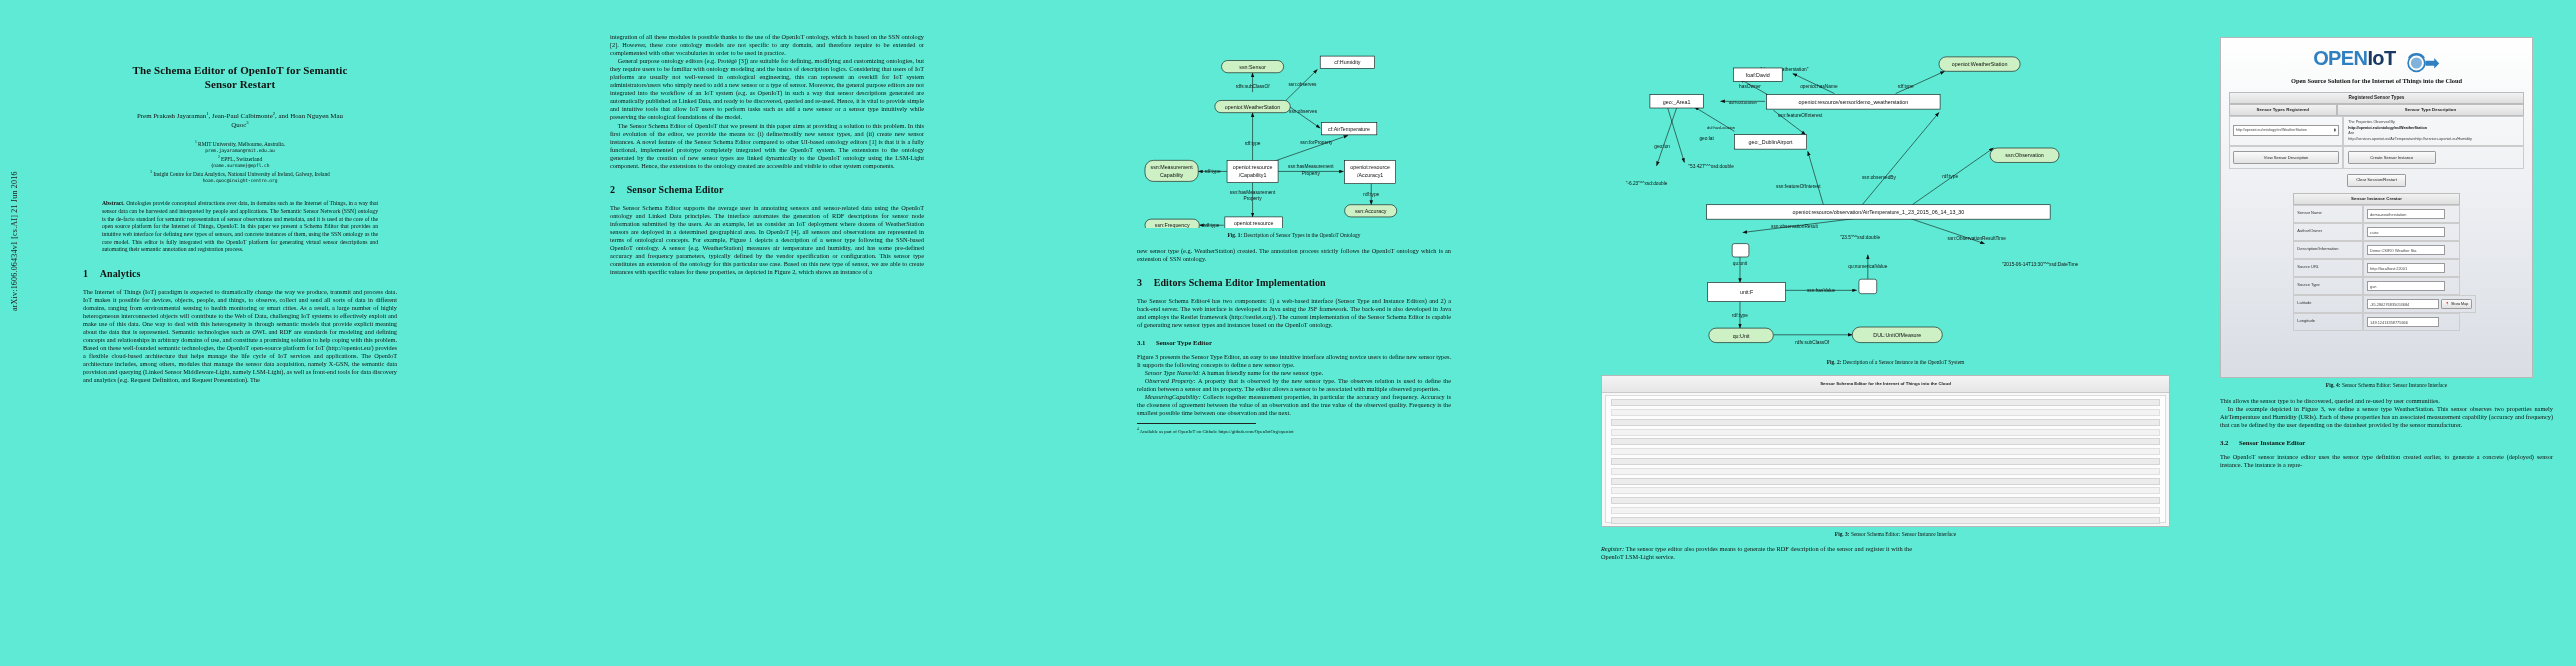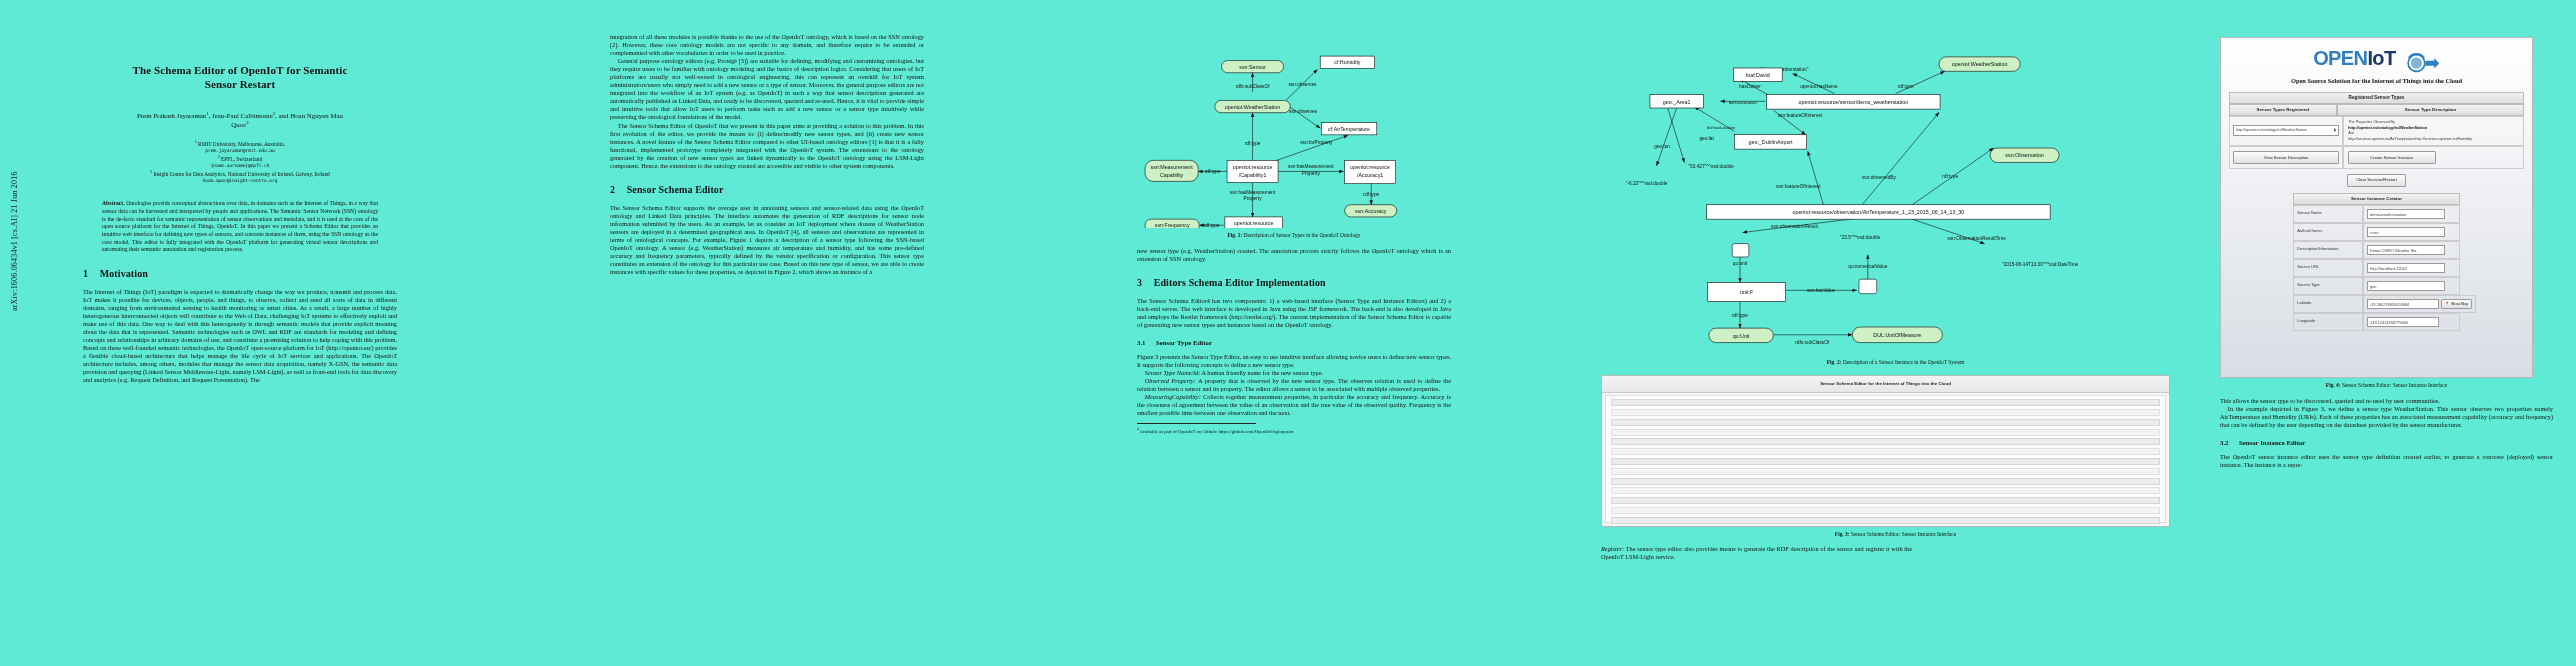--- a/index.html
+++ b/index.html
@@ -98,21 +98,21 @@
       <div><sup>3</sup>&nbsp;<span>Insight Centre for Data Analytics, National University of Ireland, Galway, Ireland</span></div>
       <div class="mono">hoan.quoc@insight-centre.org</div>
     </div>
 
     <div class="abstract">
       <b>Abstract.</b>
       <span>Ontologies provide conceptual abstractions over data, in domains such as the Internet of Things, in a way that sensor data can be harvested and interpreted by people and applications. The Semantic Sensor Network (SSN) ontology is the de-facto standard for semantic representation of sensor observations and metadata, and it is used at the core of the open source platform for the Internet of Things, OpenIoT. In this paper we present a Schema Editor that provides an intuitive web interface for defining new types of sensors, and concrete instances of them, using the SSN ontology as the core model. This editor is fully integrated with the OpenIoT platform for generating virtual sensor descriptions and automating their semantic annotation and registration process.</span>
     </div>
 
     <h2 class="sec">
-      <span class="num">1</span><span>Motivation</span>
+      <span class="num">1</span><span>Analytics</span>
     </h2>
 
     <p class="noind">The Internet of Things (IoT) paradigm is expected to dramatically change the way we produce, transmit and process data. IoT makes it possible for devices, objects, people, and things, to observe, collect and send all sorts of data in different domains, ranging from environmental sensing to health monitoring or smart cities. As a result, a large number of highly heterogeneous interconnected objects will contribute to the Web of Data, challenging IoT systems to effectively exploit and make use of this data. One way to deal with this heterogeneity is through semantic models that provide explicit meaning about the data that is represented. Semantic technologies such as OWL and RDF are standards for modeling and defining concepts and relationships in arbitrary domains of use, and constitute a promising solution to help coping with this problem. Based on these well-founded semantic technologies, the OpenIoT open-source platform for IoT (http://openiot.eu/) provides a flexible cloud-based architecture that helps manage the life cycle of IoT services and applications. The OpenIoT architecture includes, among others, modules that manage the sensor data acquisition, namely X-GSN, the semantic data provision and querying (Linked Sensor Middleware-Light, namely LSM-Light), as well as front-end tools for data discovery and analytics (e.g. Request Definition, and Request Presentation). The</p>
   </div>
 
   <div class="col" id="col2">
     <p class="noind">integration of all these modules is possible thanks to the use of the OpenIoT ontology, which is based on the SSN ontology [2]. However, these core ontology models are not specific to any domain, and therefore require to be extended or complemented with other vocabularies in order to be used in practice.</p>
     <p>General purpose ontology editors (e.g. Protégé [3]) are suitable for defining, modifying and customizing ontologies, but they require users to be familiar with ontology modeling and the basics of description logics. Considering that users of IoT platforms are usually not well-versed in ontological engineering, this can represent an overkill for IoT system administrators/users who simply need to add a new sensor or a type of sensor. Moreover, the general purpose editors are not integrated into the workflow of an IoT system (e.g. as OpenIoT) in such a way that sensor descriptions generated are automatically published as Linked Data, and ready to be discovered, queried and re-used. Hence, it is vital to provide simple and intuitive tools that allow IoT users to perform tasks such as add a new sensor or a sensor type intuitively while preserving the ontological foundations of the model.</p>
     <p>The Sensor Schema Editor of OpenIoT that we present in this paper aims at providing a solution to this problem. In this first evolution of the editor, we provide the means to: (i) define/modify new sensor types, and (ii) create new sensor instances. A novel feature of the Sensor Schema Editor compared to other UI-based ontology editors [1] is that it is a fully functional, implemented prototype completely integrated with the OpenIoT system. The extensions to the ontology generated by the creation of new sensor types are linked dynamically to the OpenIoT ontology using the LSM-Light component. Hence, the extensions to the ontology created are accessible and visible to other system components.</p>
 

